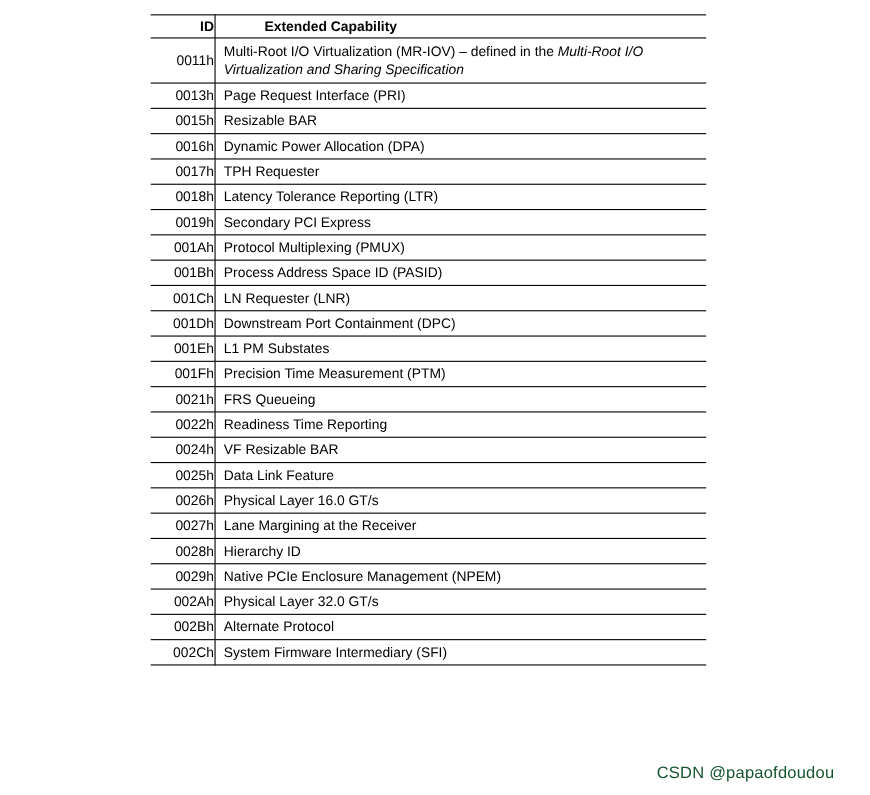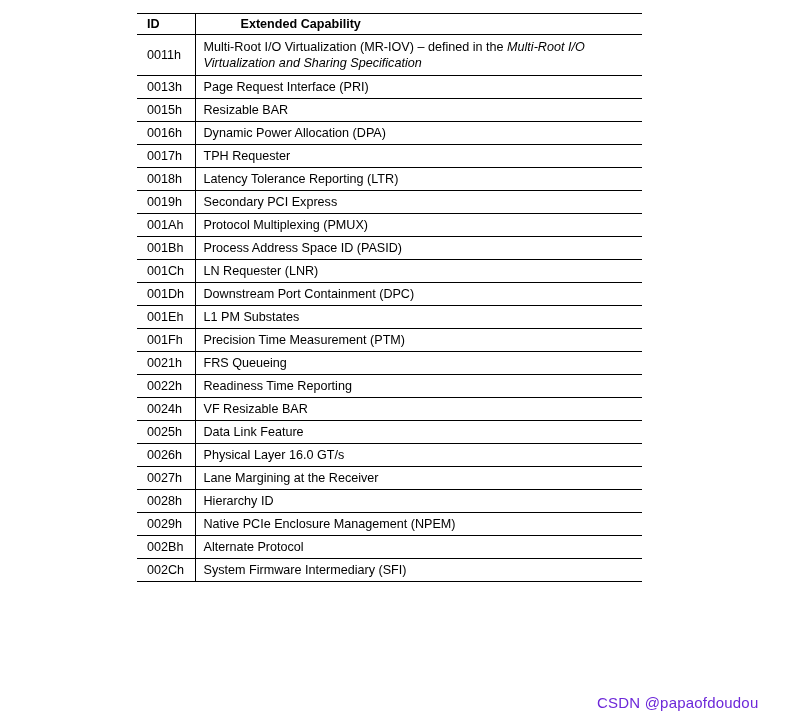--- a/index.html
+++ b/index.html
@@ -46,20 +46,21 @@
     text-align: left;
     vertical-align: middle;
     background: #ffffff;
   }
 
   
   #cap-table th.col-id-cell,
   #cap-table td.col-id-cell {
     border-right: 1.5px solid #000000;
     padding-left: 10px;
+    text-align: right;
   }
 
   #cap-table thead th {
     font-weight: bold;
     padding-top: 2px;
     padding-bottom: 2px;
     padding-left: 45px;
   }
 
   #cap-table tbody tr td {
@@ -74,21 +75,21 @@
   .cap-italic {
     font-style: italic;
   }
 
   #watermark {
     position: absolute;
     left: 597px;
     top: 694px;
     font-size: 15px;
     line-height: 18px;
-    color: #6d28d9;
+    color: #14532d;
     white-space: nowrap;
     font-family: "Liberation Sans", sans-serif;
     letter-spacing: 0.2px;
   }
 </style>
 </head>
 <body>
 
 <div id="page">
 
@@ -182,20 +183,24 @@
         </tr>
         <tr>
           <td class="col-id-cell">0028h</td>
           <td>Hierarchy ID</td>
         </tr>
         <tr>
           <td class="col-id-cell">0029h</td>
           <td>Native PCIe Enclosure Management (NPEM)</td>
         </tr>
         <tr>
+          <td class="col-id-cell">002Ah</td>
+          <td>Physical Layer 32.0 GT/s</td>
+        </tr>
+        <tr>
           <td class="col-id-cell">002Bh</td>
           <td>Alternate Protocol</td>
         </tr>
         <tr>
           <td class="col-id-cell">002Ch</td>
           <td>System Firmware Intermediary (SFI)</td>
         </tr>
       </tbody>
   </table>
 

